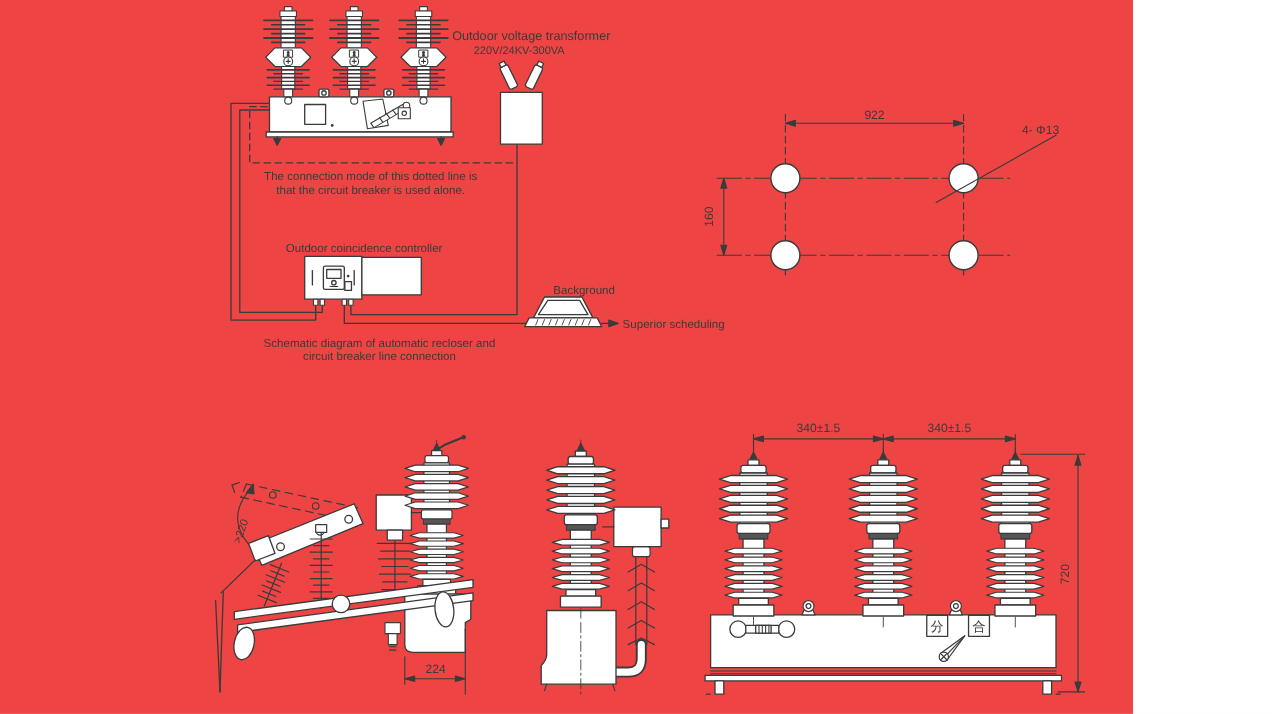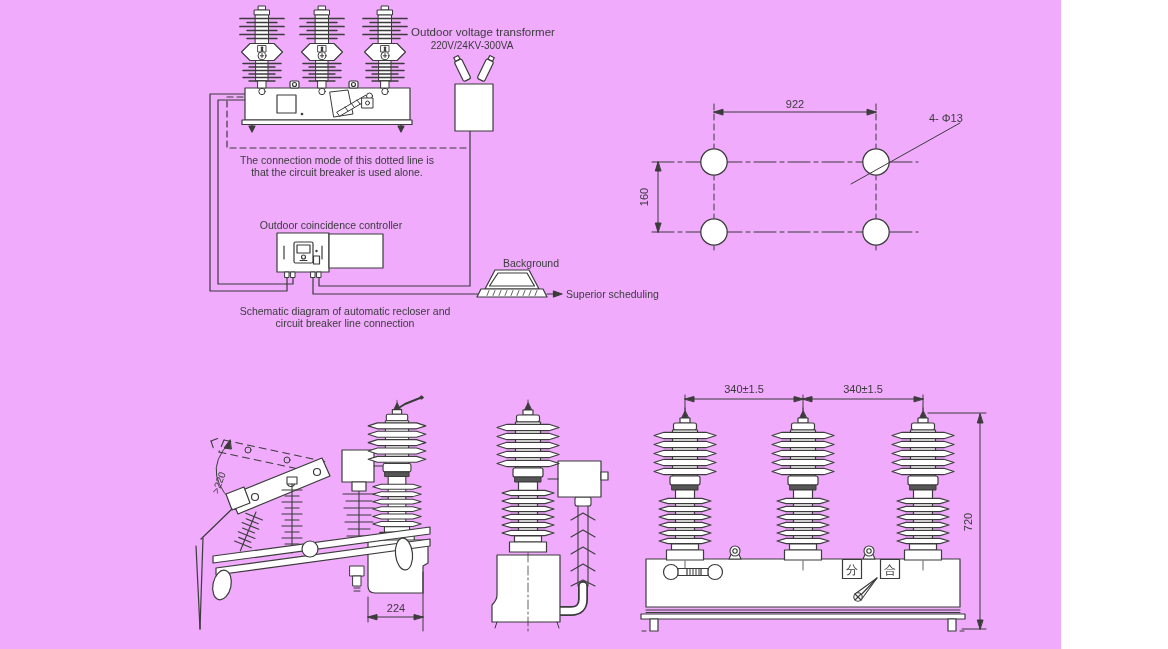--- a/index.html
+++ b/index.html
@@ -1,17 +1,17 @@
 <!DOCTYPE html>
 <html><head>
 <meta charset="utf-8">
 <style>
   html,body{margin:0;padding:0;background:#ffffff;}
-  .stage{position:relative;width:1030px;height:649px;background:#f0abfc;overflow:hidden;
-         font-family:"Liberation Sans",sans-serif;padding-left:31px;}
+  .stage{position:relative;width:1030px;height:649px;background:#ef4444;overflow:hidden;
+         font-family:"Liberation Sans",sans-serif;}
   svg{position:absolute;left:0;top:0;}
   text{fill:#3b3b3b;}
   .lbl{font-family:"Liberation Sans",sans-serif;}
 </style>
 </head>
 <body>
 
 <div class="stage">
 <svg width="1168" height="649" viewBox="0 0 1168 649" stroke-linecap="round" stroke-linejoin="round">
   <defs>

